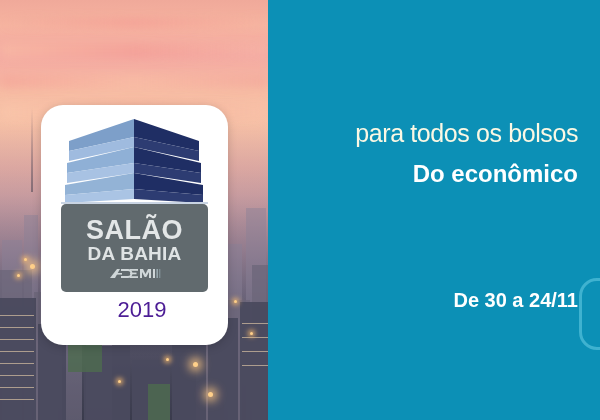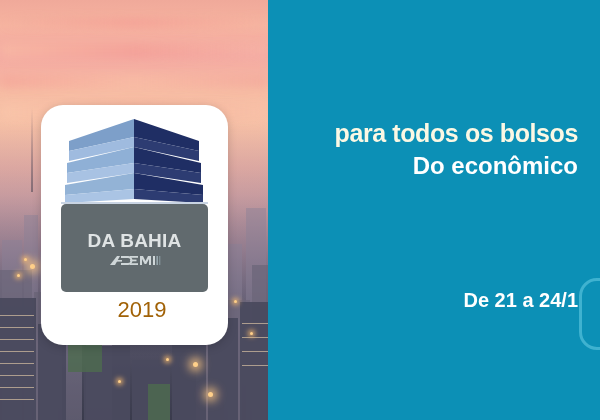--- a/index.html
+++ b/index.html
@@ -49,25 +49,25 @@
   
   .teal{position:absolute;left:268px;top:0;width:332px;height:420px;background:#0c90b6;}
 
   .headline{
     position:absolute;right:22px;top:44px;
     color:#fbf8e4;font-weight:bold;font-size:62px;line-height:62px;
     letter-spacing:-1px;text-align:right;white-space:nowrap;
   }
   .subline{
     position:absolute;right:22px;top:120px;
-    color:#fbf8e4;font-weight:bold;font-size:25px;line-height:26px;
+    color:#fbf8e4;font-weight:normal;font-size:25px;line-height:26px;
     letter-spacing:-.4px;text-align:right;white-space:nowrap;
   }
   .tag{
-    position:absolute;right:22px;top:152px;
+    position:absolute;right:22px;top:160px;
     color:#ffffff;font-weight:bold;font-size:24px;line-height:28px;
     text-align:right;white-space:nowrap;
   }
   .tag .l2{letter-spacing:-.2px;}
 
   .infobox{
     position:absolute;left:311px;top:278px;width:320px;height:72px;
     border:3px solid #3fb2d0;border-radius:18px;box-sizing:border-box;
   }
   .infotext{
@@ -87,21 +87,21 @@
     position:absolute;left:20px;top:99px;width:147px;height:88px;
     background:#616a6e;border-radius:5px;
     display:flex;flex-direction:column;align-items:center;justify-content:center;
   }
   .lp1{color:#e3e6e7;font-weight:bold;font-size:27px;line-height:27px;letter-spacing:.5px;}
   .lp2{color:#dfe3e4;font-weight:bold;font-size:16px;line-height:17px;letter-spacing:.2px;margin-top:1px;}
   .lp3{color:#dfe3e4;font-weight:bold;font-size:19px;line-height:20px;letter-spacing:.2px;}
   .lp4{margin-top:4px;height:11px;display:flex;align-items:center;}
   .year{
     position:absolute;left:0;top:193px;width:202px;text-align:center;
-    color:#a16207;font-weight:normal;font-size:22px;line-height:24px;
+    color:#4c1d95;font-weight:normal;font-size:22px;line-height:24px;
   }
 </style>
 </head>
 <body>
 
 <div class="poster">
 
   <div class="photo">
     <div class="sky-streak s1"></div>
     <div class="sky-streak s2"></div>
@@ -177,20 +177,21 @@
         <polygon points="160,56 93,46 93,56 160,66" fill="#2d3c72"></polygon>
 
         <polygon points="93,56 162,68 162,78 93,72" fill="#1f2e64"></polygon>
         <polygon points="93,56 24,68 24,78 93,72" fill="#93b3d6"></polygon>
         <polygon points="24,78 93,72 93,82 24,86" fill="#aac4e4"></polygon>
         <polygon points="162,78 93,72 93,82 162,86" fill="#2d3c72"></polygon>
         <rect x="20" y="85" width="147" height="2" fill="#c9d4e3"></rect>
       </svg>
 
       <div class="logo-plate">
+        <div class="lp1">SALÃO</div>
         <div class="lp3">DA BAHIA</div>
         <div class="lp4">
           <svg width="54" height="11" viewBox="0 0 54 11">
             <polygon points="2,10 9,1 12,1 7,10" fill="#cfd6d8"></polygon>
             <rect x="6" y="5" width="8" height="1.6" fill="#cfd6d8"></rect>
             <path d="M13,1 h7 a4.5,4.5 0 0 1 0,9 h-7 v-2 h7 a2.5,2.5 0 0 0 0,-5 h-7 z" fill="#cfd6d8"></path>
             <rect x="22" y="1" width="8" height="1.8" fill="#cfd6d8"></rect>
             <rect x="22" y="4.6" width="6.5" height="1.7" fill="#cfd6d8"></rect>
             <rect x="22" y="8.2" width="8" height="1.8" fill="#cfd6d8"></rect>
             <polygon points="32,10 32,1 35,1 37.5,6 40,1 43,1 43,10 41,10 41,4 38.3,9 36.6,9 34,4 34,10" fill="#cfd6d8"></polygon>
@@ -207,17 +208,17 @@
 
   <div class="teal">
     <div class="subline">para todos os bolsos</div>
 
     <div class="tag">
       <div class="l1">Do econômico</div>
     </div>
 
     <div class="infobox"></div>
     <div class="infotext">
-      <div>De 21 a 24/1</div>
+      <div>De 30 a 24/11</div>
     </div>
   </div>
 
 </div>
 
 </body></html>

